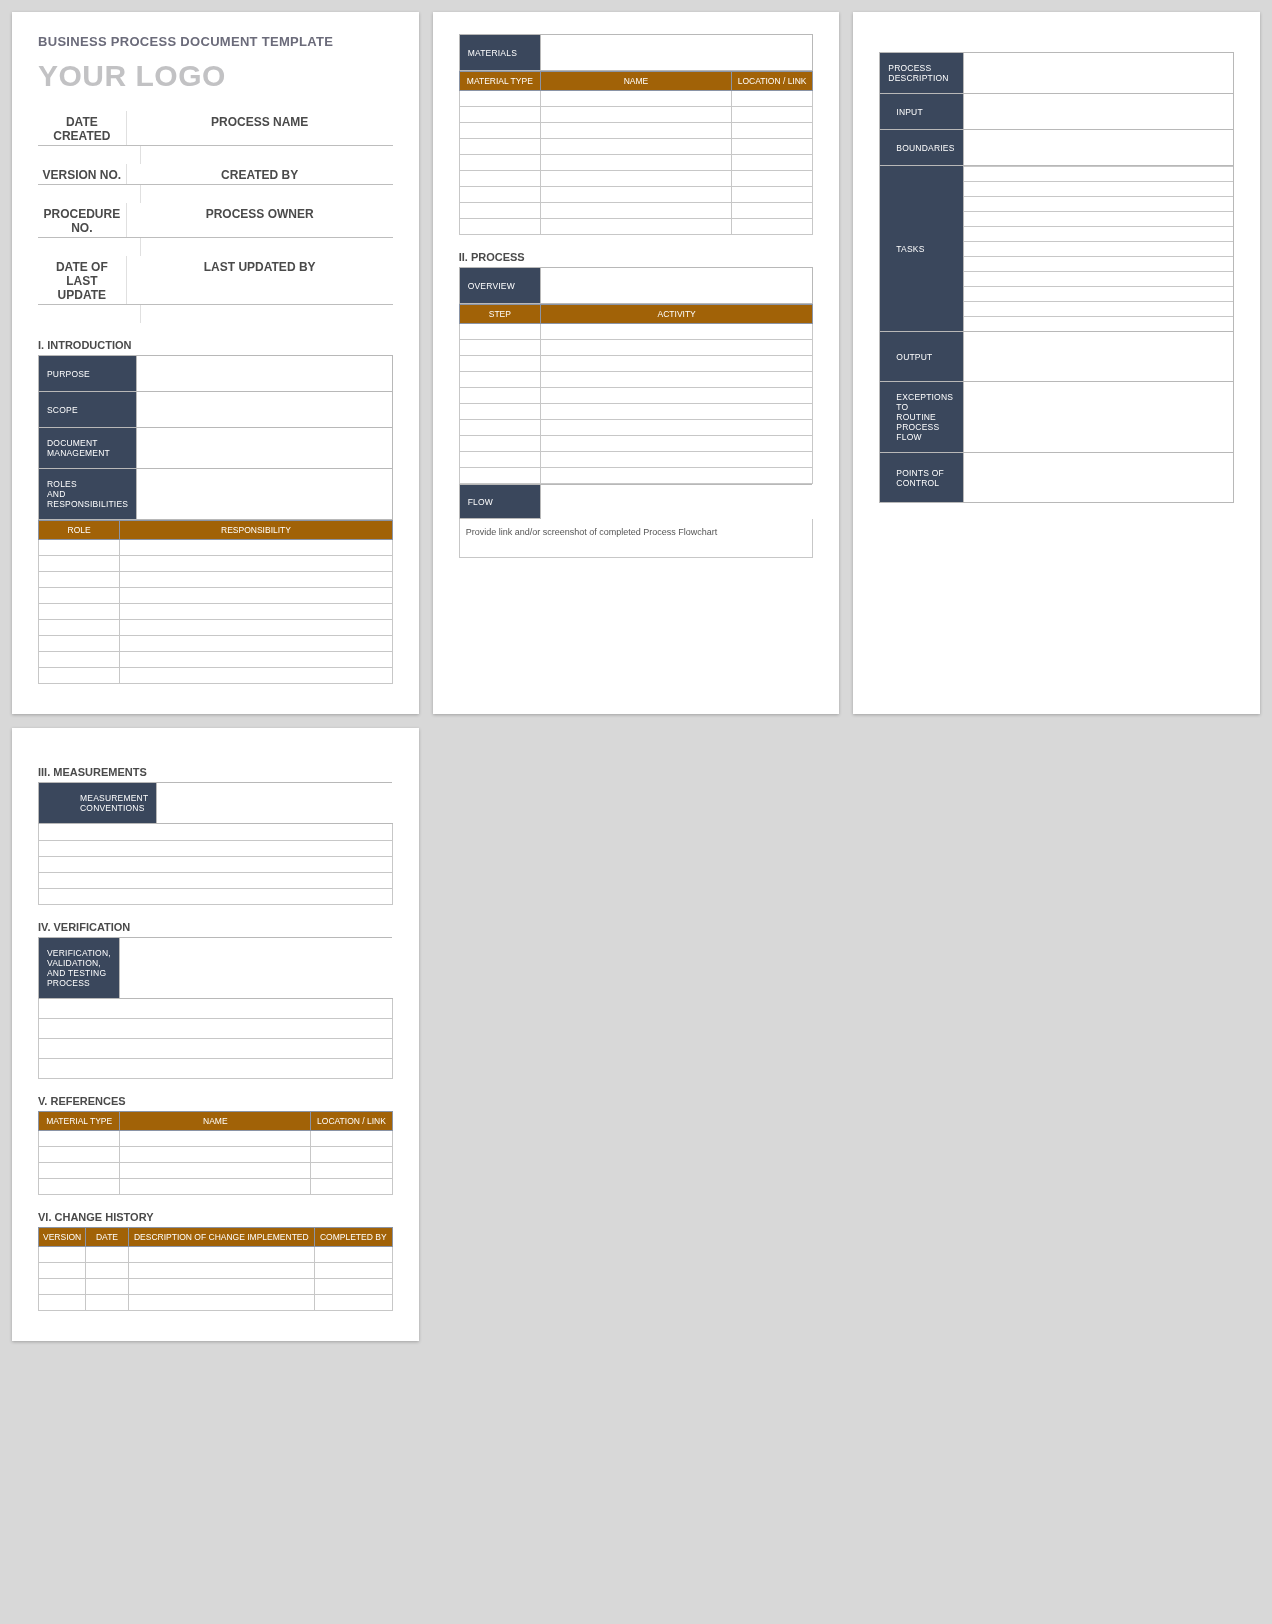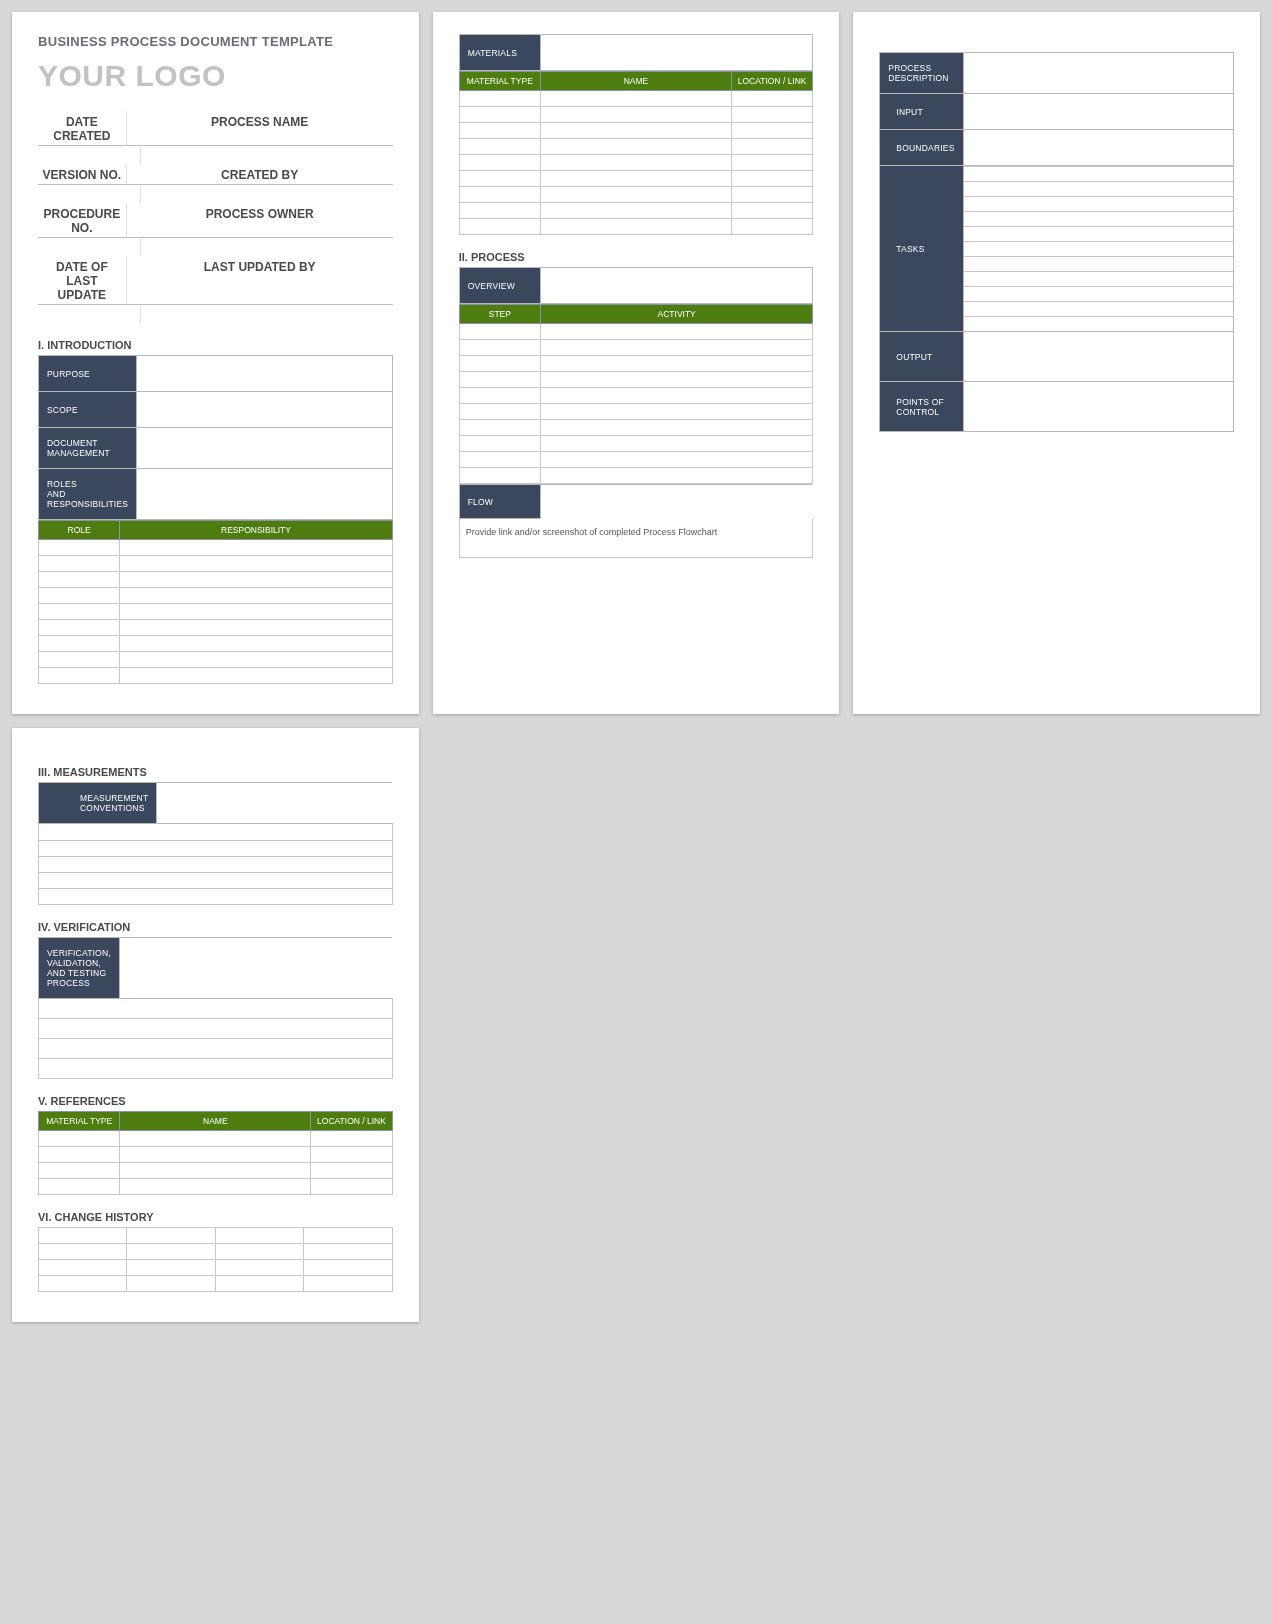--- a/index.html
+++ b/index.html
@@ -67,21 +67,21 @@
   .tcell { display: table-cell; border: 1px solid #b8b8b8; vertical-align: middle; }
   .dark {
     background: #3a475c;
     color: #fff;
     font-size: 8.5px;
     padding: 10px 8px;
     font-weight: normal;
     letter-spacing: 0.2px;
   }
   .darkhdr {
-    background: #4d7c0f;
+    background: #a16207;
     color: #fff;
     font-size: 8.5px;
     text-align: center;
     padding: 4px 4px;
     border: 1px solid #8a94a6;
   }
   .emptycell { background:#fff; height: 16px; border:1px solid #c7c7c7; }
   .fullrow { border-top:1px solid #c7c7c7; height:15px; }
   .note { font-size: 9px; color:#555; padding: 8px 6px 20px 6px; }
   .side-dark { width: 23%; }
@@ -354,20 +354,25 @@
             <div class="fullrow"></div>
             <div class="fullrow"></div>
             <div class="fullrow"></div>
         </div>
       </div>
       <div class="trow">
           <div class="tcell dark side-dark2" style="padding-left:16px;height:50px;">OUTPUT</div>
           <div class="tcell r-cell"></div>
         </div>
       <div class="trow">
+          <div class="tcell dark side-dark2" style="padding-left:16px;white-space:pre-line;height:50px;">EXCEPTIONS TO
+ROUTINE PROCESS FLOW</div>
+          <div class="tcell r-cell"></div>
+        </div>
+      <div class="trow">
           <div class="tcell dark side-dark2" style="padding-left:16px;height:50px;">POINTS OF CONTROL</div>
           <div class="tcell r-cell"></div>
         </div>
     </div>
   </div>
 
   <div class="page">
     <div class="section-h">III.  MEASUREMENTS</div>
     <div class="tbl">
       <div class="trow">
@@ -442,20 +447,26 @@
       <div class="trow">
           <div class="tcell emptycell"></div>
           <div class="tcell emptycell"></div>
           <div class="tcell emptycell"></div>
         </div>
     </div>
 
     <div class="section-h">VI.  CHANGE HISTORY</div>
     <div class="tbl">
       <div class="trow">
+        <div class="tcell darkhdr" style="width:12%;">VERSION</div>
+        <div class="tcell darkhdr" style="width:12%;">DATE</div>
+        <div class="tcell darkhdr">DESCRIPTION OF CHANGE IMPLEMENTED</div>
+        <div class="tcell darkhdr" style="width:22%;">COMPLETED BY</div>
+      </div>
+      <div class="trow">
           <div class="tcell emptycell"></div>
           <div class="tcell emptycell"></div>
           <div class="tcell emptycell"></div>
           <div class="tcell emptycell"></div>
         </div>
       <div class="trow">
           <div class="tcell emptycell"></div>
           <div class="tcell emptycell"></div>
           <div class="tcell emptycell"></div>
           <div class="tcell emptycell"></div>

